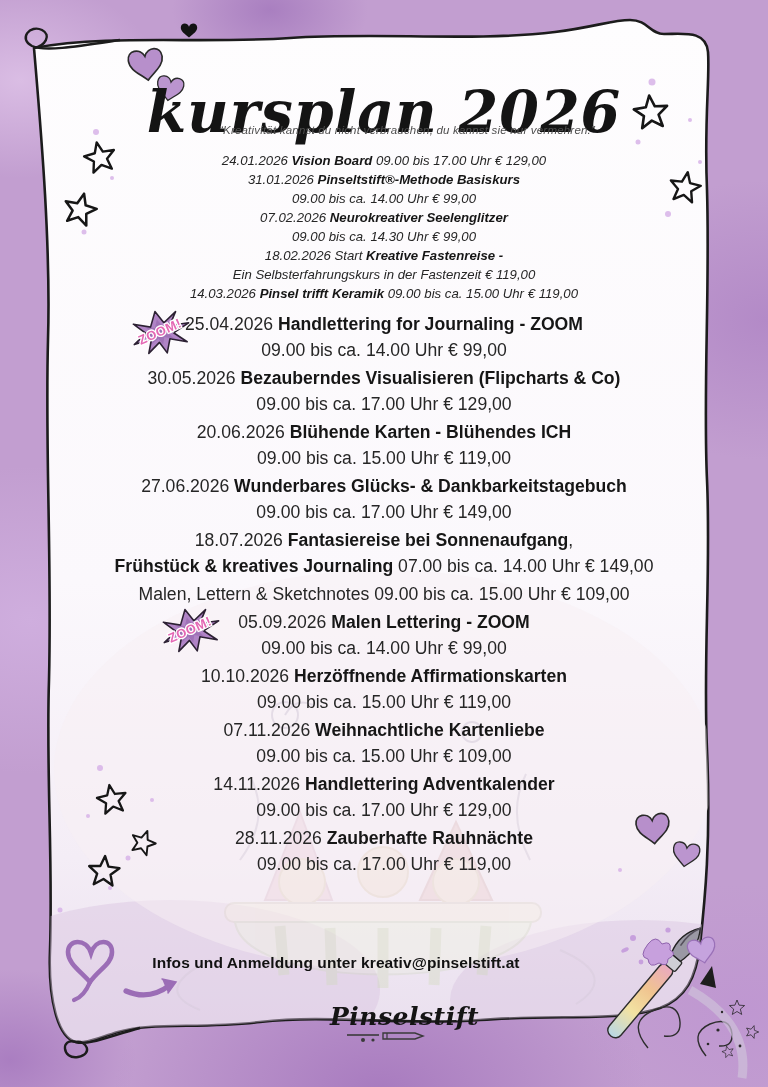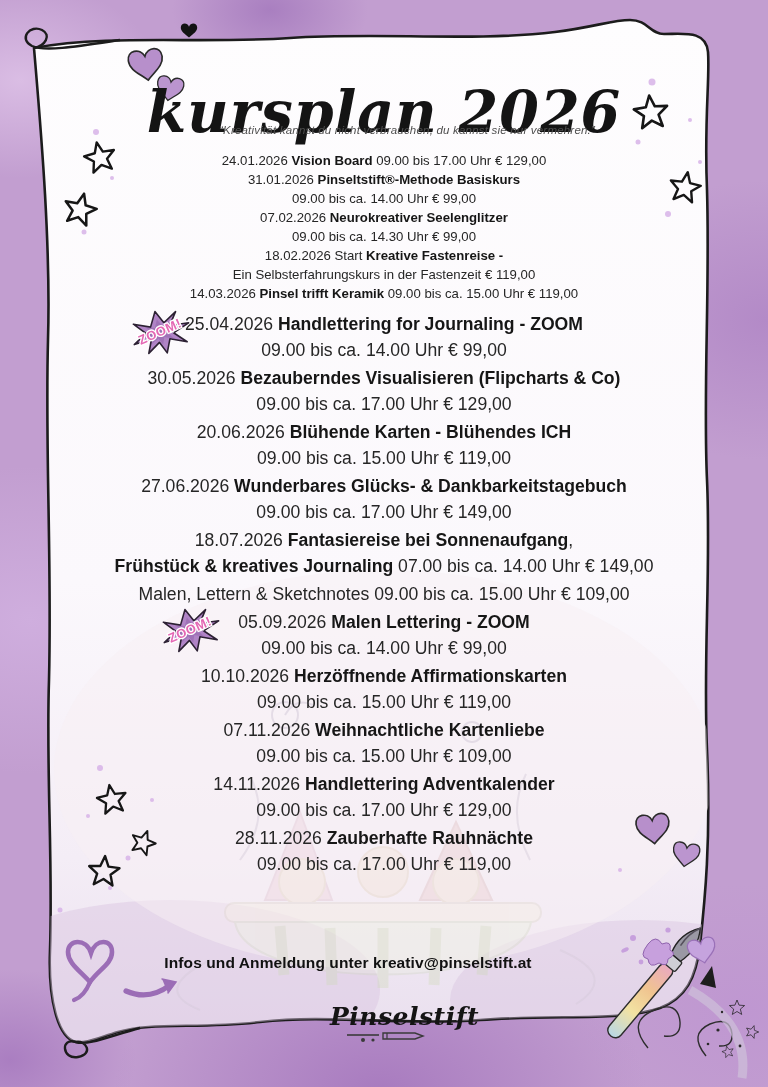--- a/index.html
+++ b/index.html
@@ -22,31 +22,31 @@
   .content{position:absolute;left:0;top:0;width:768px;height:1087px;text-align:center;color:#222;}
   .title{
     position:absolute;left:0;top:40px;width:768px;
     font-family:"DejaVu Serif",serif;font-style:italic;font-weight:700;
     font-size:57px;letter-spacing:1px;color:#141414;
   }
   .quote{
     position:absolute;left:0;top:124px;width:768px;
     font-size:11.5px;font-style:italic;color:#4e4e4e;letter-spacing:.2px;padding-left:23px;
   }
-  .small-list{position:absolute;left:0;top:151px;width:768px;font-size:13.2px;line-height:19px;color:#262626;}
+  .small-list{position:absolute;left:0;top:151px;width:768px;font-size:13.2px;line-height:19px;color:#262626;font-style:italic;}
   .large-list{position:absolute;left:0;top:311px;width:768px;font-size:17.6px;line-height:26px;color:#262626;}
   .course{position:relative;}
   .small-list .course{margin-bottom:0px;}
   .large-list .course{margin-bottom:2px;}
   .course .line{white-space:nowrap;}
   .course .b{font-weight:700;color:#161616;}
   .burst-wrap{position:absolute;top:-2px;}
   .footer-info{
     position:absolute;left:0;top:954px;width:672px;
-    font-size:15.5px;font-weight:700;color:#111;letter-spacing:.1px;padding-left:12px;
+    font-size:15.5px;font-weight:700;color:#111;letter-spacing:.1px;
   }
   .brand{position:absolute;left:0;top:1004px;width:768px;}
   .brand-name{
     font-family:"DejaVu Serif",serif;font-style:italic;font-weight:700;
     font-size:25px;color:#141414;letter-spacing:.5px;line-height:26px;padding-left:41px;
   }
   .brand-underline{display:block;margin:0 auto;}
 </style>
 </head>
 <body>

